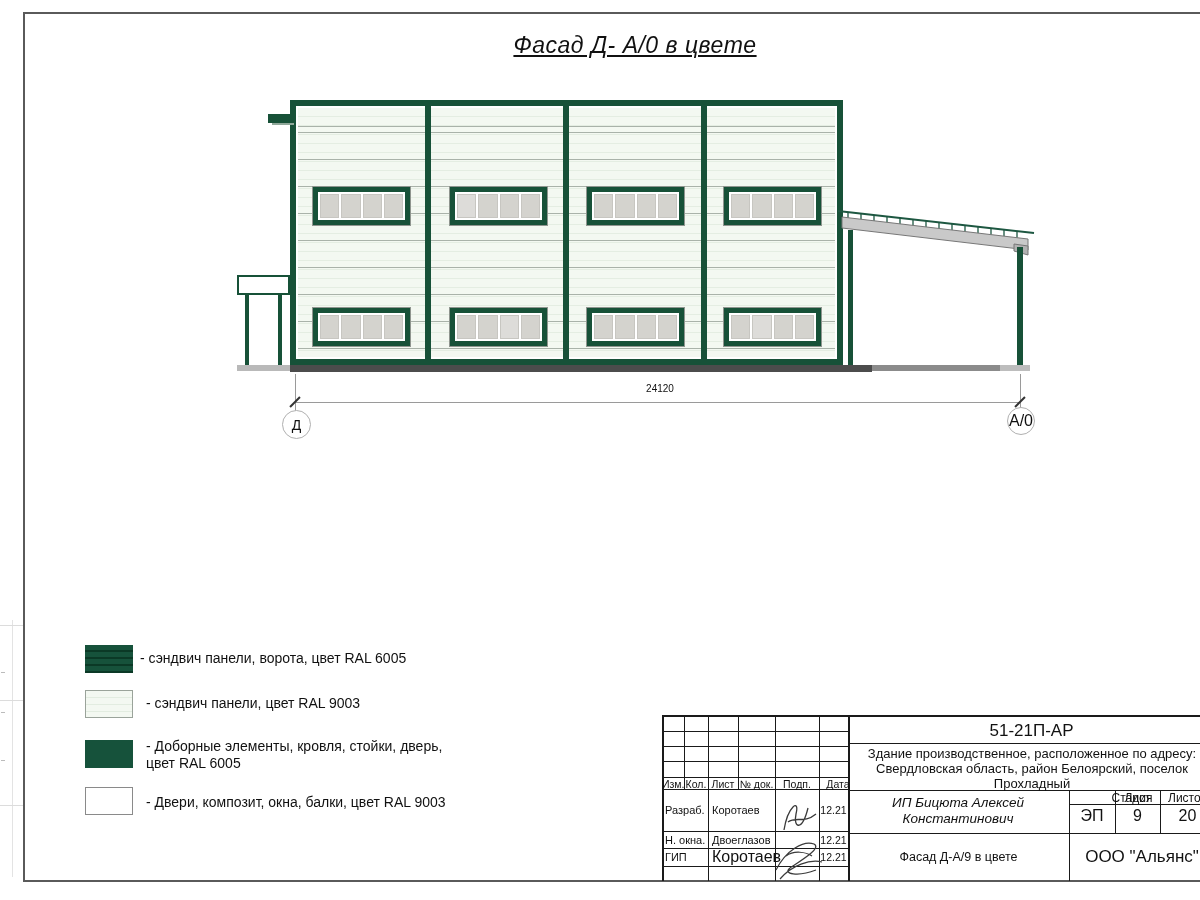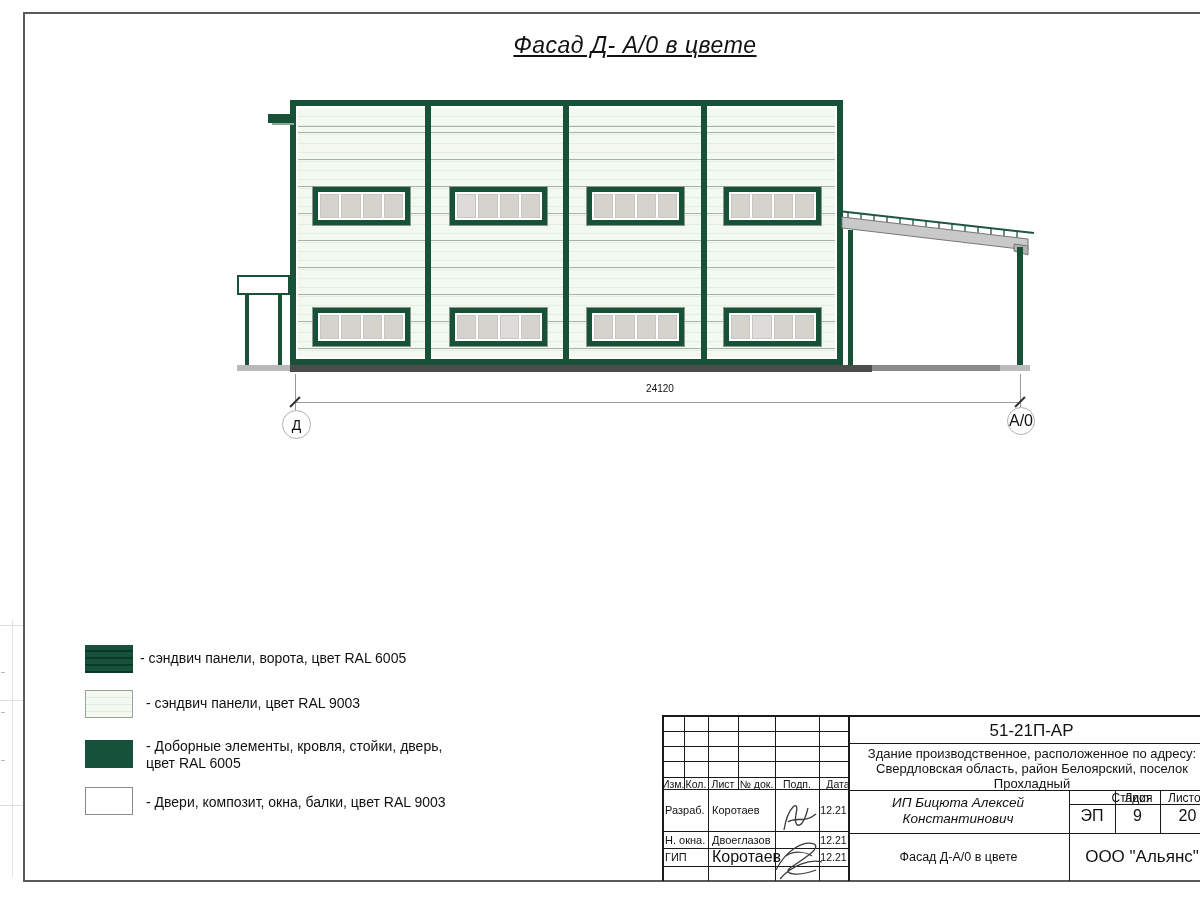--- a/index.html
+++ b/index.html
@@ -230,14 +230,14 @@
 
 <div class="abs ctr" style="left:868px;top:795px;width:180px;font-size:13.5px;font-style:italic;line-height:16px;">ИП Бицюта Алексей Константинович</div>
 
 <div class="tb ctr" style="left:1069px;top:792px;width:46px;font-size:12px;margin-left:40px;">Стадия</div>
 <div class="tb ctr" style="left:1115px;top:792px;width:45px;font-size:12px;">Лист</div>
 <div class="tb ctr" style="left:1160px;top:792px;width:55px;font-size:12px;">Листов</div>
 <div class="tb ctr" style="left:1069px;top:810px;width:46px;font-size:16px;">ЭП</div>
 <div class="tb ctr" style="left:1115px;top:810px;width:45px;font-size:16px;">9</div>
 <div class="tb ctr" style="left:1160px;top:810px;width:55px;font-size:16px;">20</div>
 
-<div class="abs ctr" style="left:848px;top:833px;width:221px;height:48px;line-height:48px;font-size:12.5px;">Фасад Д-А/0 в цвете</div>
+<div class="abs ctr" style="left:848px;top:833px;width:221px;height:48px;line-height:48px;font-size:12.5px;">Фасад Д-А/9 в цвете</div>
 <div class="abs ctr" style="left:1069px;top:833px;width:146px;height:48px;line-height:48px;font-size:17px;">ООО "Альянс"</div>
 
 </body></html>

